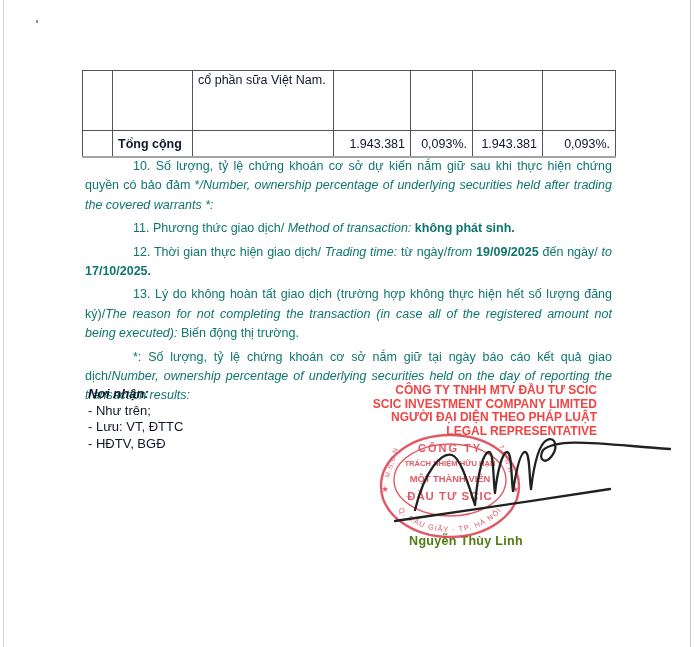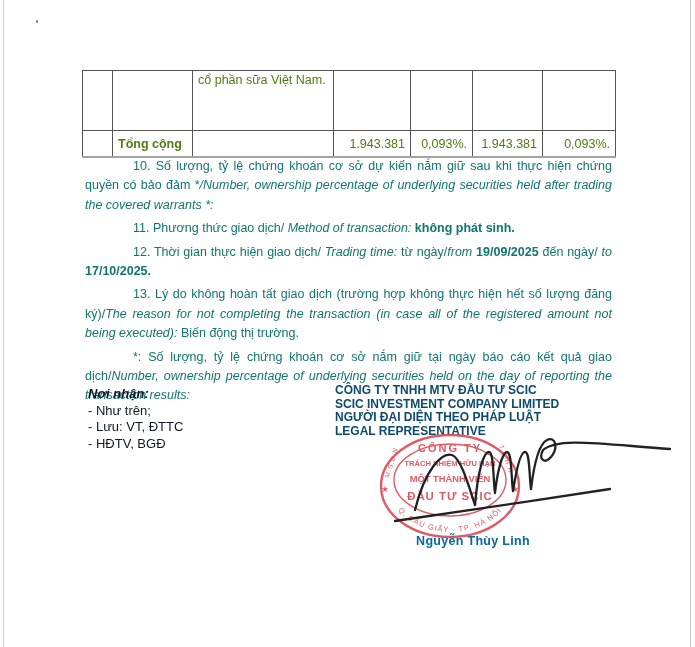--- a/index.html
+++ b/index.html
@@ -14,21 +14,21 @@
   
   .edge{position:absolute;top:0;width:1px;height:100%;background:#d2d2d2;}
   .edge.left{left:3px;}
   .edge.right{left:690px;background:#c6c6c6;}
   .speck{position:absolute;left:36px;top:20px;width:2px;height:3px;background:#8f8f8f;}
 
   
   table.report{
     position:absolute;left:82px;top:70px;
     width:533px;border-collapse:collapse;table-layout:fixed;
-    font-size:12.5px;color:#4d7c0f;
+    font-size:12.5px;color:#0f172a;
   }
   table.report td{
     border:1px solid #545454;
     padding:2px 5px;vertical-align:top;overflow:hidden;
   }
   table.report tr.cont-row td{height:55px;}
   table.report tr.total-row td{height:21px;vertical-align:middle;border-bottom:2px solid #a3a3a3;}
   td.c{text-align:right;}
   td.total-label{font-weight:bold;padding-left:8px;}
 
@@ -42,27 +42,27 @@
   .seg-b{font-weight:bold;}
 
   
   .recipients{
     position:absolute;left:88px;top:386px;
     font-size:13px;line-height:16.5px;color:#0f172a;
   }
   .recipients .hdr{font-weight:bold;font-style:italic;}
   .signatory{
     position:absolute;left:335px;top:384px;width:262px;
-    text-align:left;font-size:12px;line-height:13.6px;
-    font-weight:bold;color:#0c4a6e;
+    text-align:right;font-size:12px;line-height:13.6px;
+    font-weight:bold;color:#ef4444;
   }
   .signatory .ital{}
   .signer-name{
-    position:absolute;left:342px;top:534px;width:262px;
-    text-align:center;font-size:12.5px;font-weight:bold;color:#0369a1;
+    position:absolute;left:335px;top:534px;width:262px;
+    text-align:center;font-size:12.5px;font-weight:bold;color:#4d7c0f;
     letter-spacing:.3px;
   }
   .stamp-svg{position:absolute;left:372px;top:430px;z-index:1;opacity:.88;}
   .sig-svg{position:absolute;left:380px;top:425px;z-index:2;}
 </style>
 </head>
 <body>
 
 <div class="page">
   <div class="edge left"></div>

